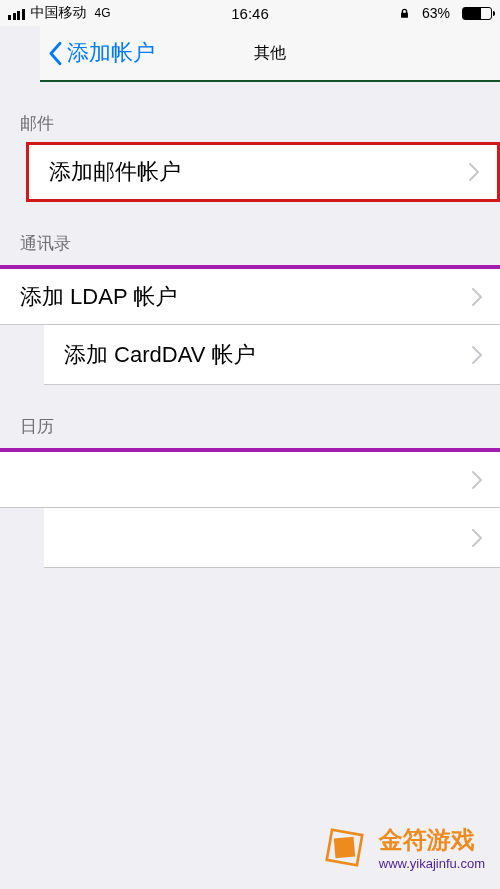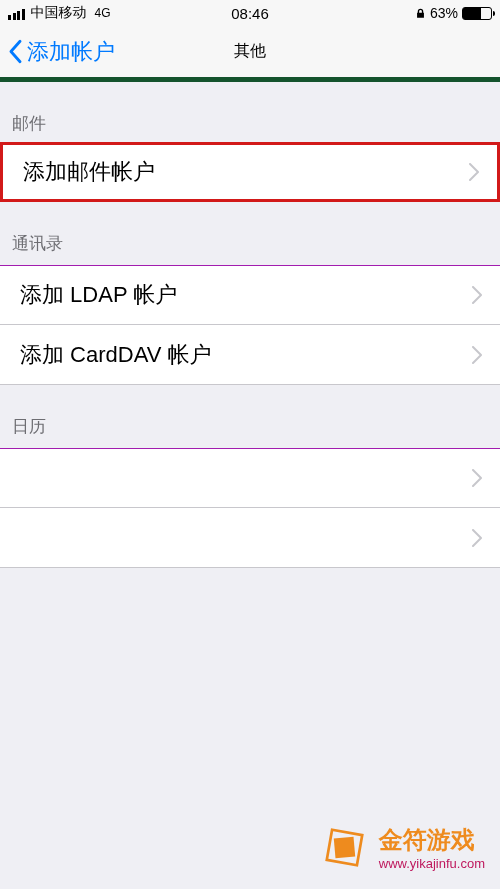--- a/index.html
+++ b/index.html
@@ -54,21 +54,21 @@
     .status-time {
       font-size: 15px;
       font-weight: 500;
       position: absolute;
       left: 50%;
       transform: translateX(-50%);
     }
     .status-right {
       display: flex;
       align-items: center;
-      gap: 4px;
+      gap: 12px;
     }
     .lock-icon {
       width: 11px;
       height: 11px;
     }
     .battery-pct {
       font-size: 14px;
     }
     .battery-icon {
       width: 30px;
@@ -91,25 +91,26 @@
     }
     .battery-fill {
       width: 63%;
       height: 100%;
       background: #000;
       border-radius: 1px 0 0 1px;
     }
     .nav-bar {
       height: 56px;
       background: #f7f7f7;
-      border-bottom: 5px solid #14532d;
+      border-bottom: 2px solid #14532d;
       display: flex;
       align-items: center;
       position: relative;
       padding: 0 8px;
+      margin-left: 40px;
     }
     .back-button {
       display: flex;
       align-items: center;
       color: #007aff;
       font-size: 22px;
       cursor: pointer;
     }
     .back-chevron {
       width: 15px;
@@ -118,53 +119,55 @@
     }
     .nav-title {
       position: absolute;
       left: 50%;
       transform: translateX(-50%);
       font-size: 16px;
       font-weight: 500;
       color: #000;
     }
     .section-header {
-      padding: 30px 12px 10px;
+      padding: 30px 20px 10px;
       font-size: 17px;
       color: #6d6d72;
     }
     .section-header:first-of-type {
       padding-top: 46px;
     }
     .list-item {
       background: #fff;
       height: 60px;
       display: flex;
       align-items: center;
       padding: 0 20px;
       font-size: 22px;
       color: #000;
       cursor: pointer;
-      border-top: 1px solid #a21caf;
+      border-top: 4px solid #a21caf;
       border-bottom: 1px solid #c8c7cc;
       position: relative;
     }
     .list-item + .list-item {
       border-top: none;
+      margin-left: 44px;
     }
     .list-item .chevron {
       position: absolute;
       right: 18px;
       width: 10px;
       height: 18px;
       color: #c7c7cc;
     }
     .highlight {
       border: 3px solid #d21919 !important;
       margin-top: -3px;
+      margin-left: 26px;
     }
     .highlight .item-label {
       padding-left: 0;
     }
     .watermark {
       position: absolute;
       bottom: 18px;
       right: 15px;
       display: flex;
       align-items: center;
@@ -178,38 +181,38 @@
       display: flex;
       flex-direction: column;
     }
     .wm-title {
       font-size: 24px;
       font-weight: bold;
       color: #ee8b1e;
     }
     .wm-url {
       font-size: 13px;
-      color: #be185d;
+      color: #4c1d95;
     }
   </style>
 </head>
 <body>
 
 <div class="status-bar">
   <div class="status-left">
     <div class="signal-bars">
       <div class="signal-bar"></div>
       <div class="signal-bar"></div>
       <div class="signal-bar"></div>
       <div class="signal-bar"></div>
     </div>
     <span class="carrier">中国移动</span>
     <span class="network">4G</span>
   </div>
-  <span class="status-time">08:46</span>
+  <span class="status-time">16:46</span>
   <div class="status-right">
     <svg class="lock-icon" viewBox="0 0 16 16">
       <path d="M8 1a4 4 0 00-4 4v2H3v7h10V7h-1V5a4 4 0 00-4-4zm0 2a2 2 0 012 2v2H6V5a2 2 0 012-2z" fill="#000"></path>
     </svg>
     <span class="battery-pct">63%</span>
     <div class="battery-icon">
       <div class="battery-fill"></div>
     </div>
   </div>
 </div>

